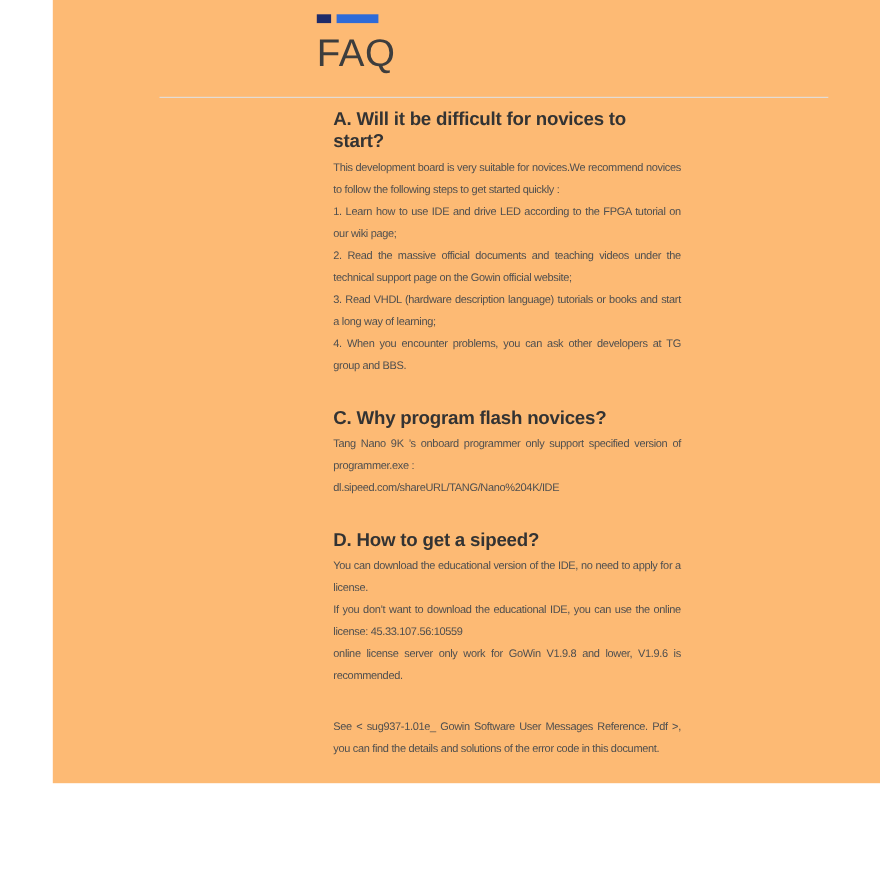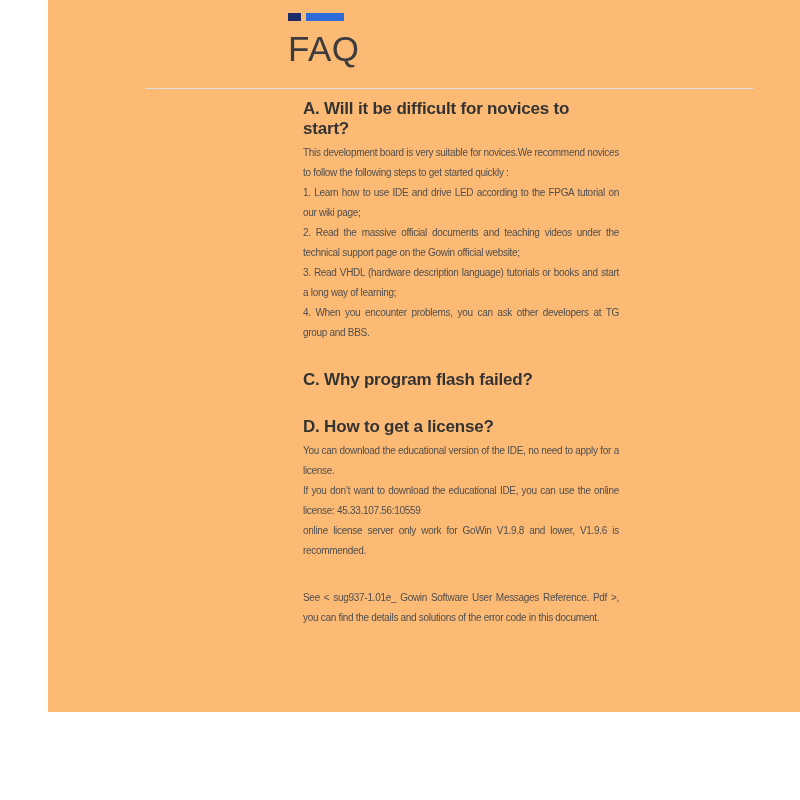--- a/index.html
+++ b/index.html
@@ -100,25 +100,27 @@
 1. Learn how to use IDE and drive LED according to the FPGA tutorial on our wiki page;
 2. Read the massive official documents and teaching videos under the technical support page on the Gowin official website;
 3. Read VHDL (hardware description language) tutorials or books and start a long way of learning;
 4. When you encounter problems, you can ask other developers at TG group and BBS.</p>
     </section>
 
     <section class="faq-section">
     </section>
 
     <section class="faq-section">
-      <h2 class="question">C. Why program flash failed?</h2>
+      <h2 class="question">C. Why program flash novices?</h2>
+      <p class="answer">Tang Nano 9K ’s onboard programmer only support specified version of programmer.exe :
+dl.sipeed.com/shareURL/TANG/Nano%204K/IDE</p>
     </section>
 
     <section class="faq-section">
-      <h2 class="question">D. How to get a license?</h2>
+      <h2 class="question">D. How to get a sipeed?</h2>
       <p class="answer">You can download the educational version of the IDE, no need to apply for a license.
 If you don’t want to download the educational IDE, you can use the online license: 45.33.107.56:10559
 online license server only work for GoWin V1.9.8 and lower, V1.9.6 is recommended.</p>
     </section>
 
     <section class="faq-section">
       <p class="answer">See &lt; sug937-1.01e_ Gowin Software User Messages Reference. Pdf &gt;, you can find the details and solutions of the error code in this document.</p>
     </section>
 
   </main>

